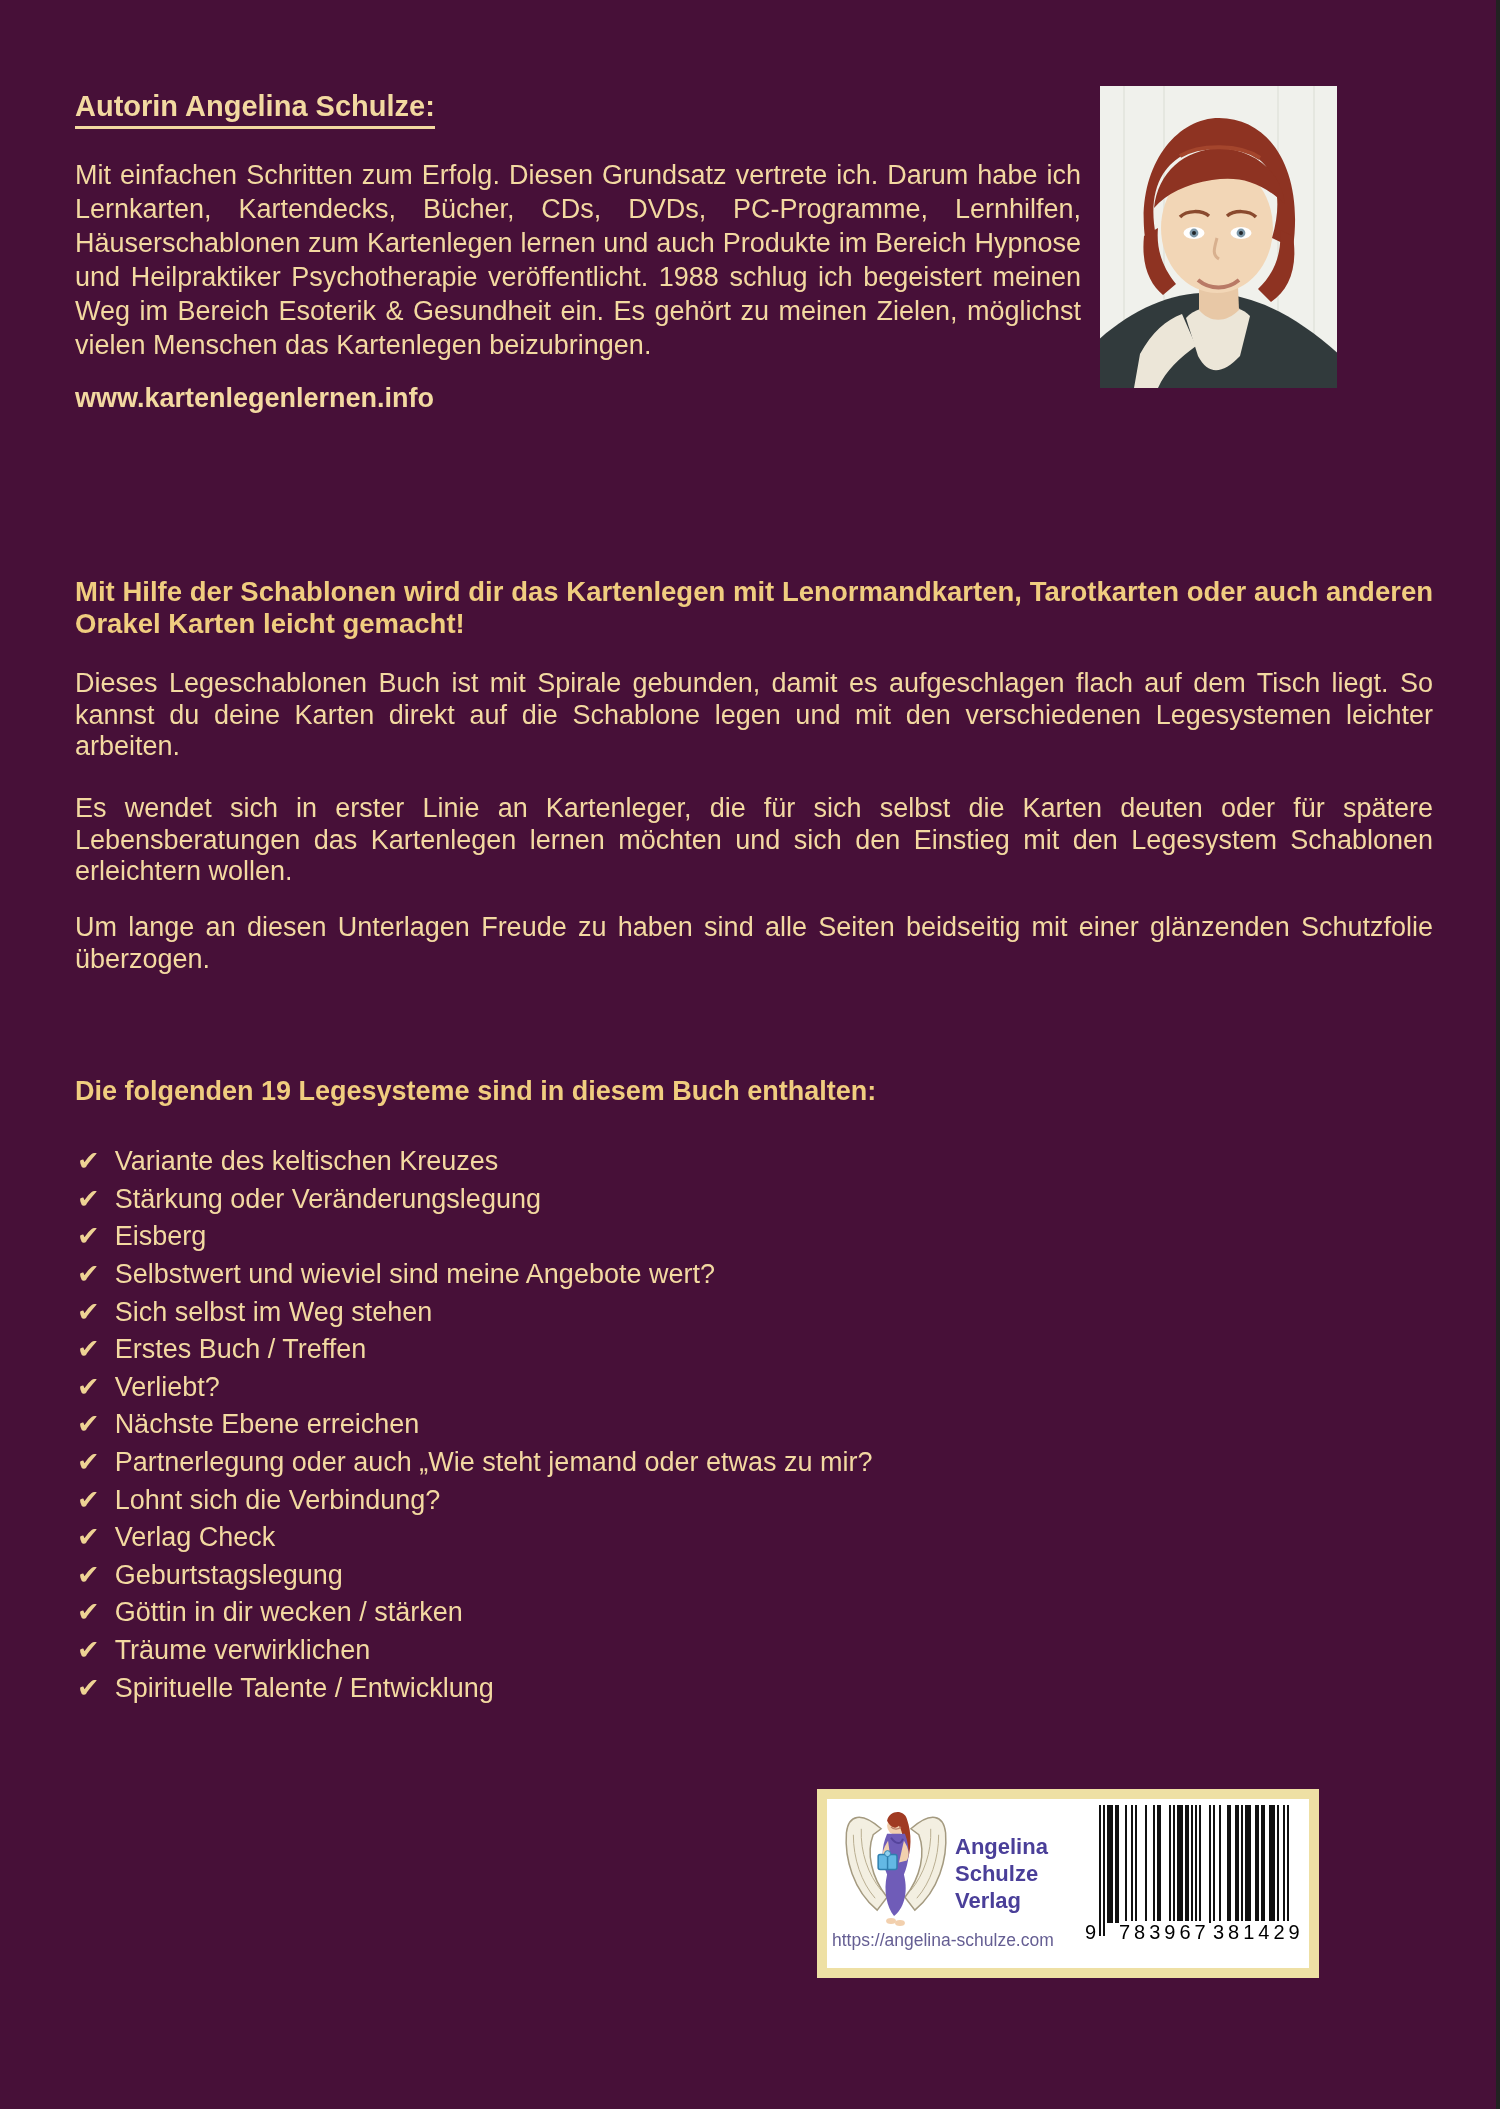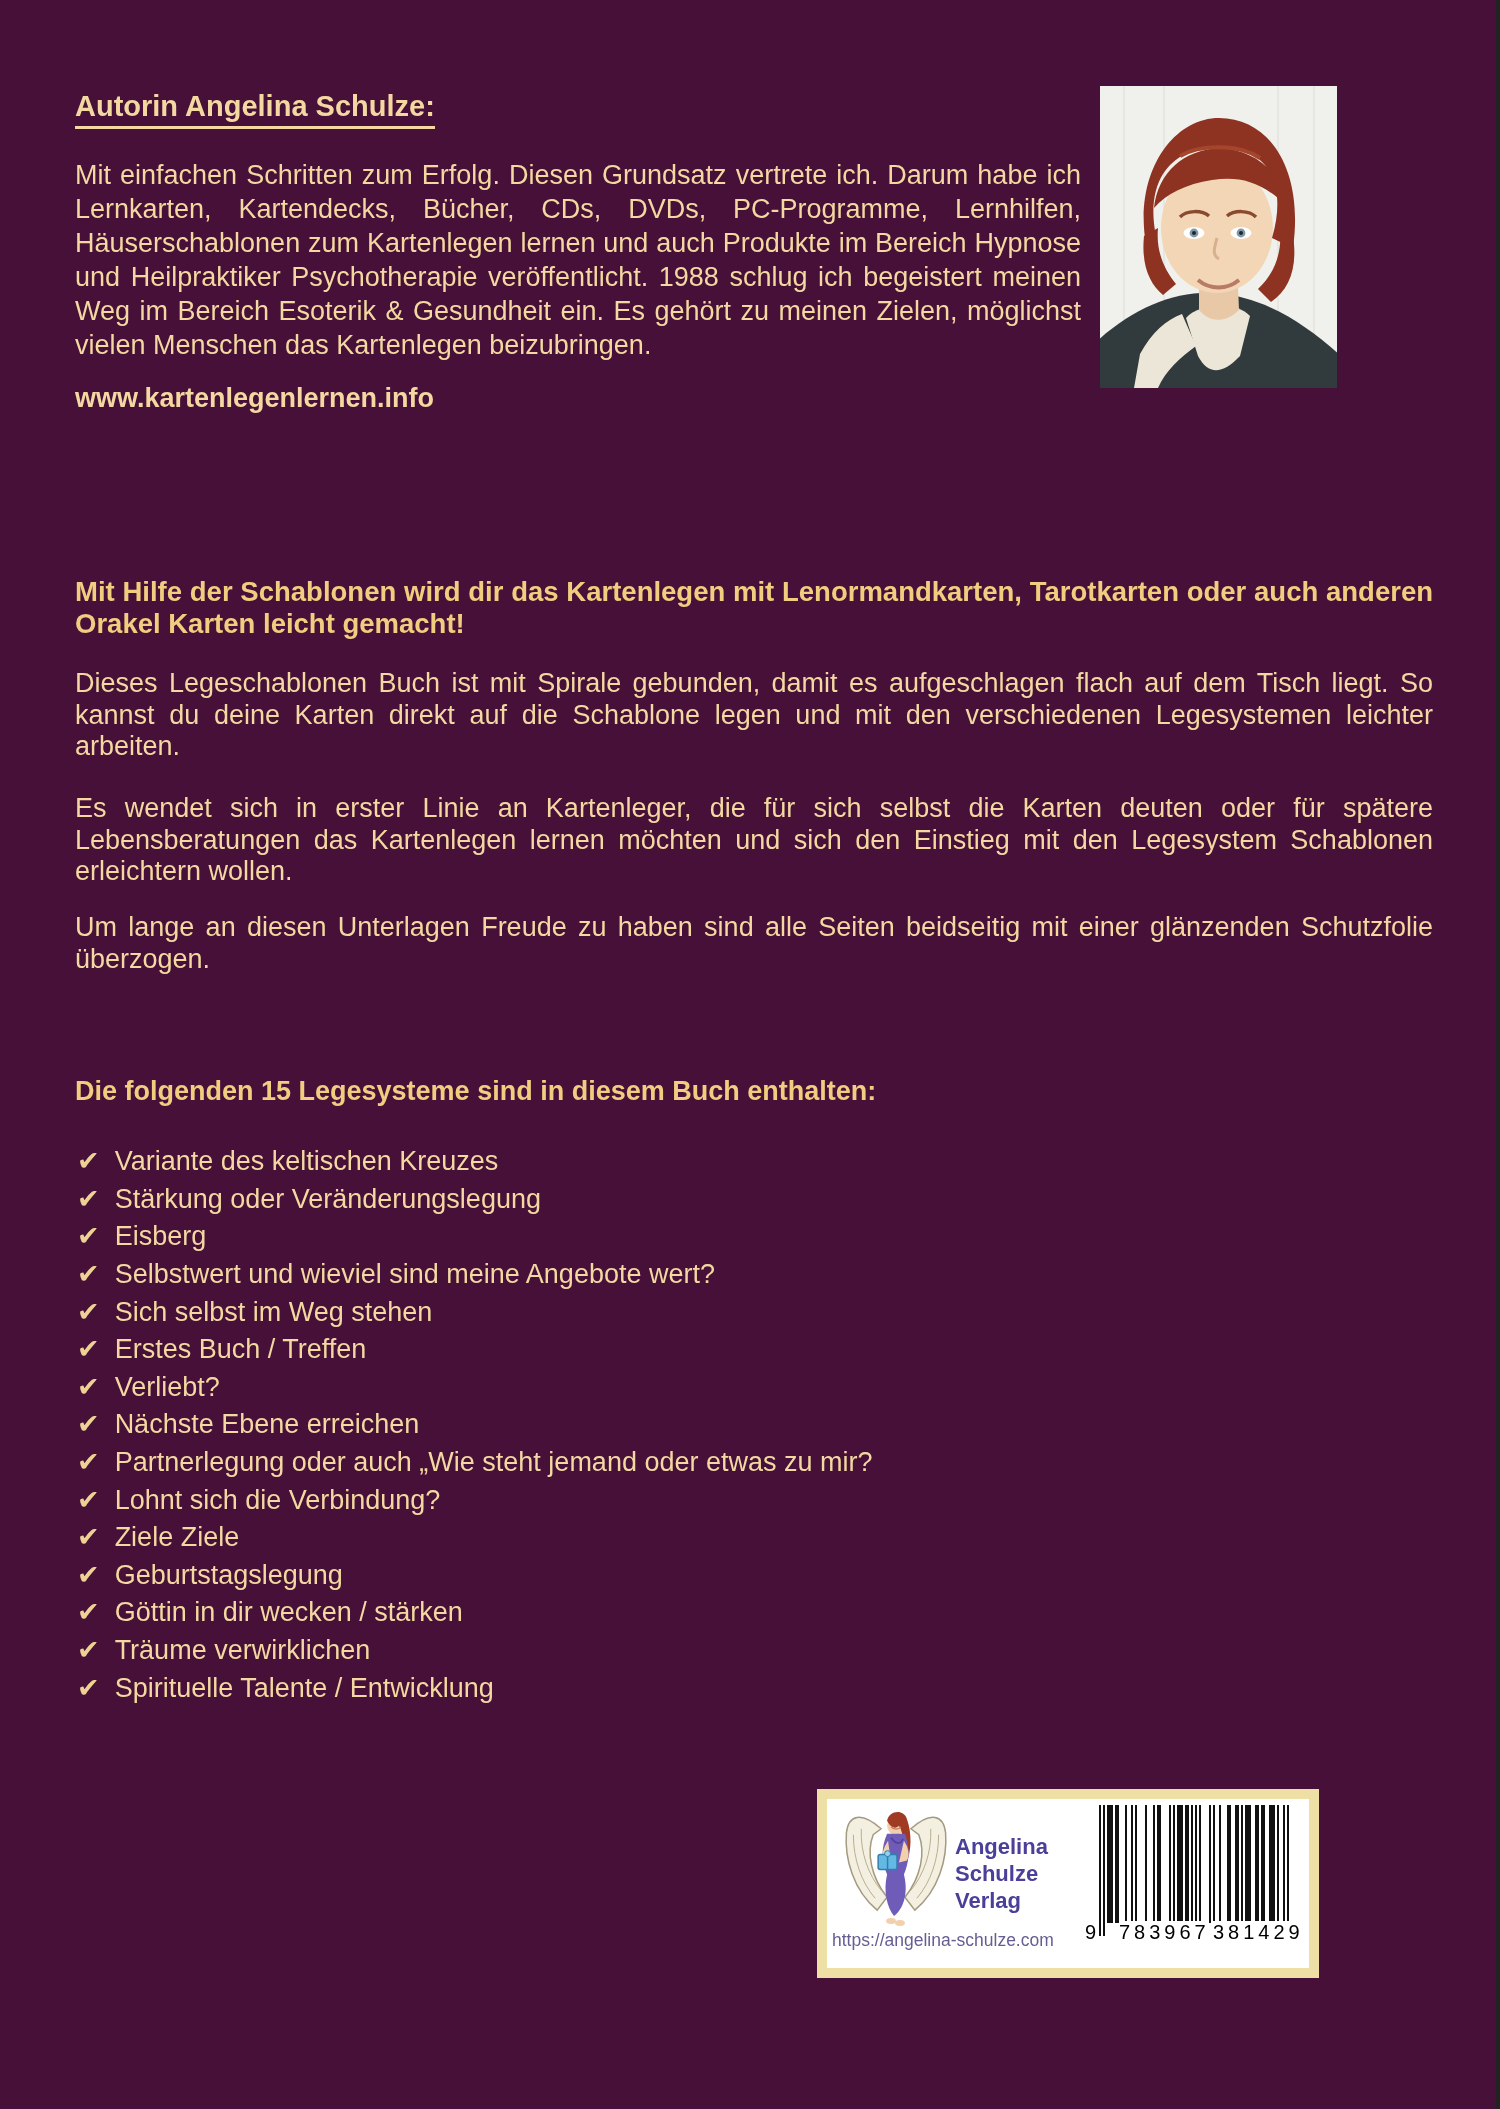--- a/index.html
+++ b/index.html
@@ -106,21 +106,21 @@
       <path d="M98,194 C110,204 127,204 139,194" stroke="#b97a66" stroke-width="4" fill="none"></path>
     </svg>
   </div>
 
   <div class="abs intro">Mit Hilfe der Schablonen wird dir das Kartenlegen mit Lenormandkarten, Tarotkarten oder auch anderen Orakel Karten leicht gemacht!</div>
 
   <div class="abs para para-1">Dieses Legeschablonen Buch ist mit Spirale gebunden, damit es aufgeschlagen flach auf dem Tisch liegt. So kannst du deine Karten direkt auf die Schablone legen und mit den verschiedenen Legesystemen leichter arbeiten.</div>
   <div class="abs para para-2">Es wendet sich in erster Linie an Kartenleger, die für sich selbst die Karten deuten oder für spätere Lebensberatungen das Kartenlegen lernen möchten und sich den Einstieg mit den Legesystem Schablonen erleichtern wollen.</div>
   <div class="abs para para-3">Um lange an diesen Unterlagen Freude zu haben sind alle Seiten beidseitig mit einer glänzenden Schutzfolie überzogen.</div>
 
-  <div class="abs lege-heading">Die folgenden 15 Legesysteme sind in diesem Buch enthalten:</div>
+  <div class="abs lege-heading">Die folgenden 19 Legesysteme sind in diesem Buch enthalten:</div>
   <div class="abs lege-list" id="lege-list">
       <div class="lege-item">
         <span class="check">✔</span>
         <span>Variante des keltischen Kreuzes</span>
       </div>
       <div class="lege-item">
         <span class="check">✔</span>
         <span>Stärkung oder Veränderungslegung</span>
       </div>
       <div class="lege-item">
@@ -150,21 +150,21 @@
       <div class="lege-item">
         <span class="check">✔</span>
         <span>Partnerlegung oder auch „Wie steht jemand oder etwas zu mir?</span>
       </div>
       <div class="lege-item">
         <span class="check">✔</span>
         <span>Lohnt sich die Verbindung?</span>
       </div>
       <div class="lege-item">
         <span class="check">✔</span>
-        <span>Ziele Ziele</span>
+        <span>Verlag Check</span>
       </div>
       <div class="lege-item">
         <span class="check">✔</span>
         <span>Geburtstagslegung</span>
       </div>
       <div class="lege-item">
         <span class="check">✔</span>
         <span>Göttin in dir wecken / stärken</span>
       </div>
       <div class="lege-item">

